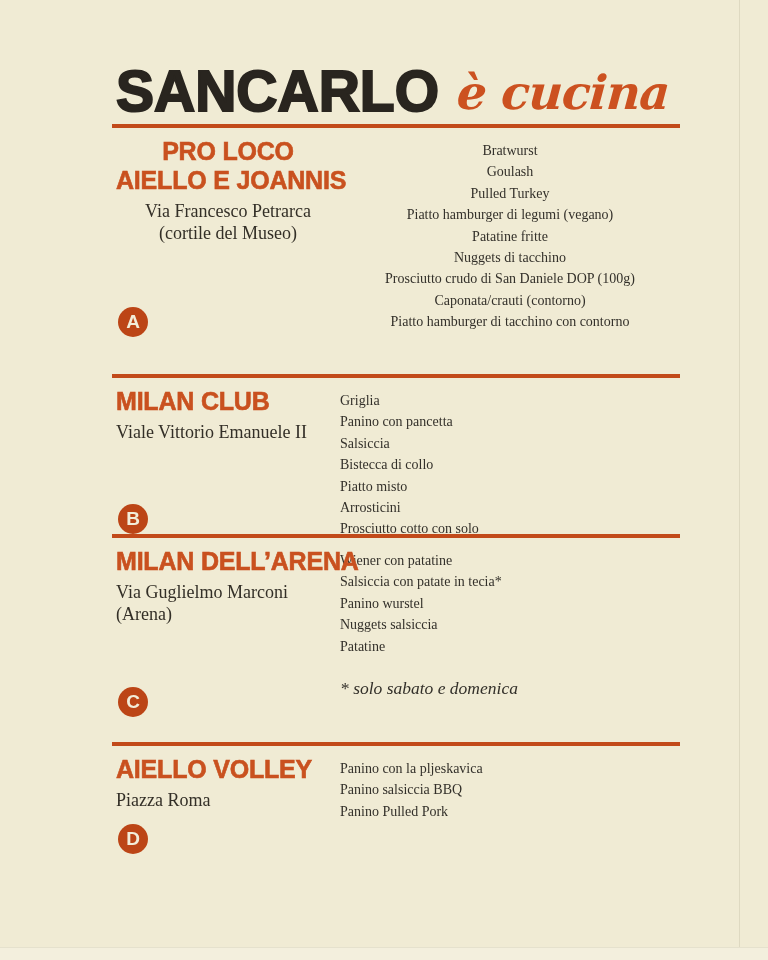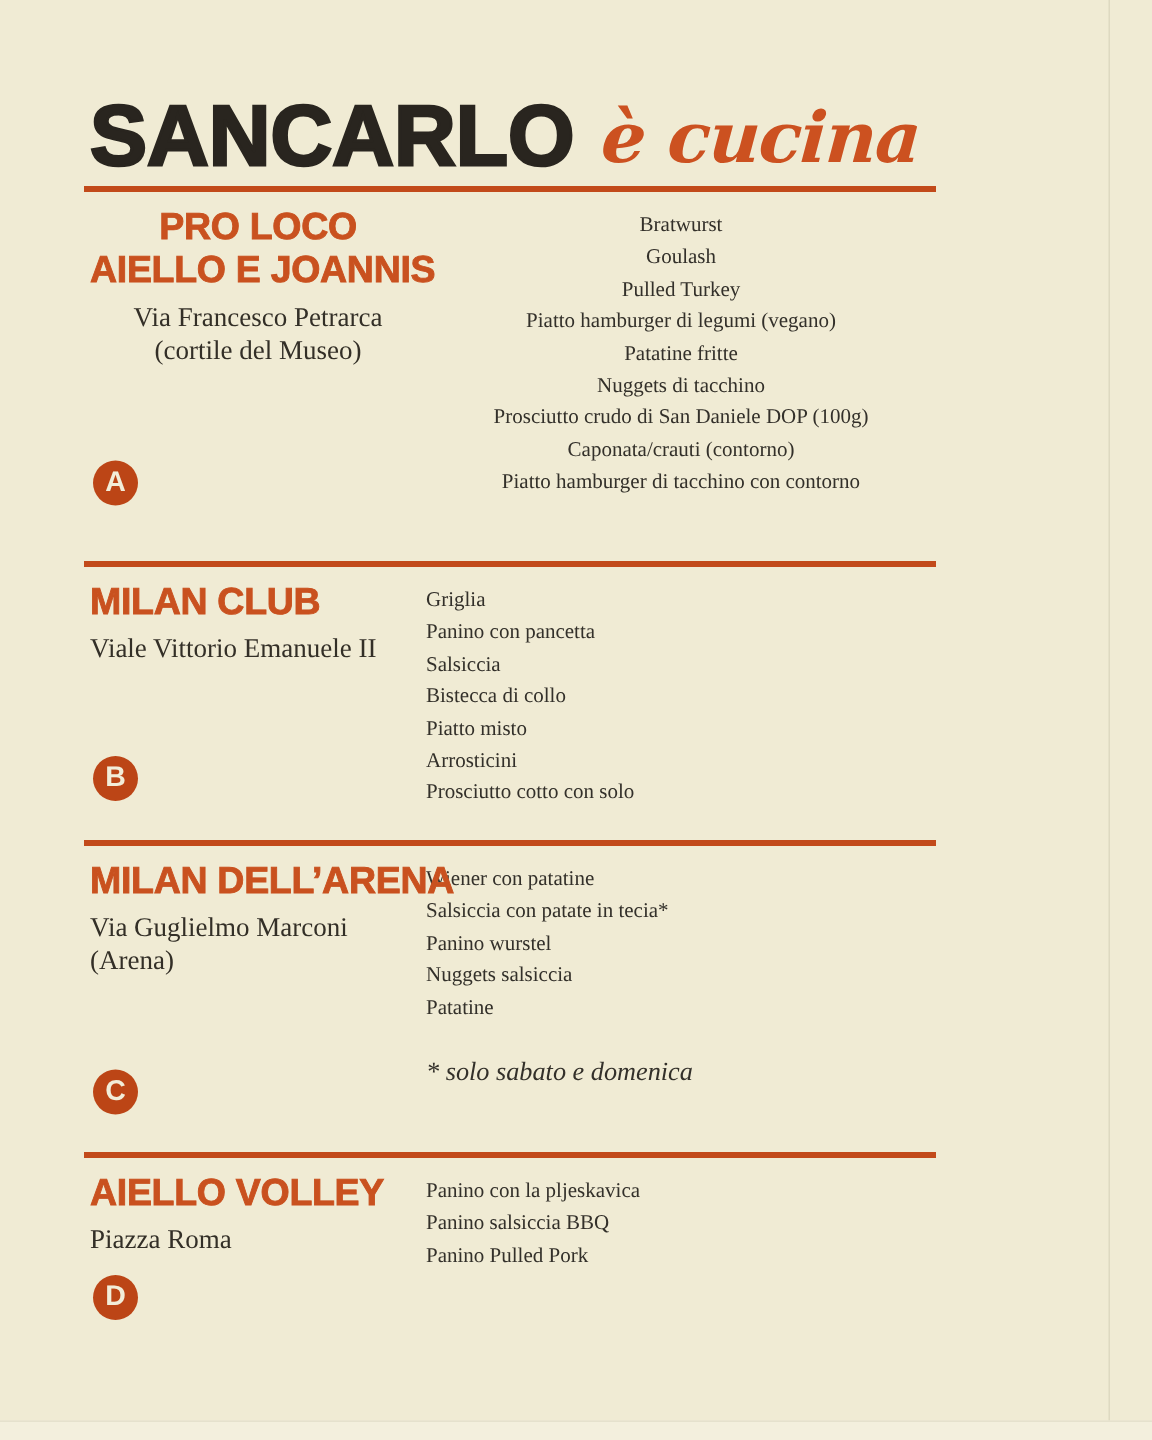--- a/index.html
+++ b/index.html
@@ -19,21 +19,21 @@
     position:absolute;left:739px;top:0;width:1px;height:947px;
     background:rgba(70,58,30,0.10);
   }
   .edge-bottom{
     position:absolute;left:0;top:947px;width:768px;height:13px;
     background:#f3efdd;border-top:1px solid rgba(70,58,30,0.08);
   }
 
   .content{
     width:568px;
-    margin-left:56px;
+    margin-left:112px;
   }
 
   
   .header{
     height:128px;box-sizing:border-box;
     border-bottom:4px solid #c24a1a;
     display:flex;align-items:flex-end;gap:18px;
     padding:0 0 8px 4px;
   }
   .brand{
@@ -55,21 +55,21 @@
 
   
   .sec{
     box-sizing:border-box;
     border-top:4px solid #c24a1a;
     display:flex;
     padding:9px 0 0 4px;
   }
   .sec:first-of-type{border-top:none;} 
   .sec-a{height:246px;text-align:center;}
-  .sec-b{height:186px;}
+  .sec-b{height:160px;}
   .sec-c{height:208px;}
   .sec-d{height:192px;}
 
   .left{
     width:224px;flex:0 0 224px;
     position:relative;
   }
   .right{flex:1;padding-top:3px;}
 
   .title{

